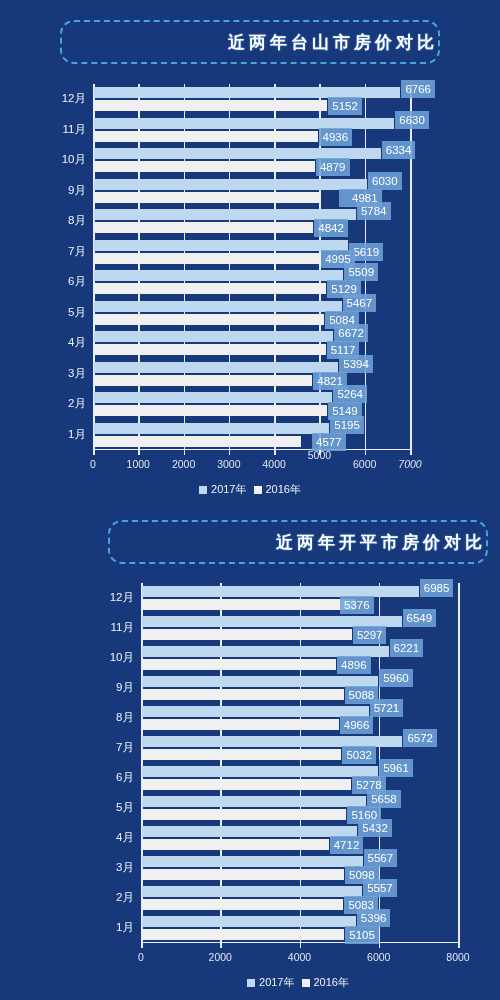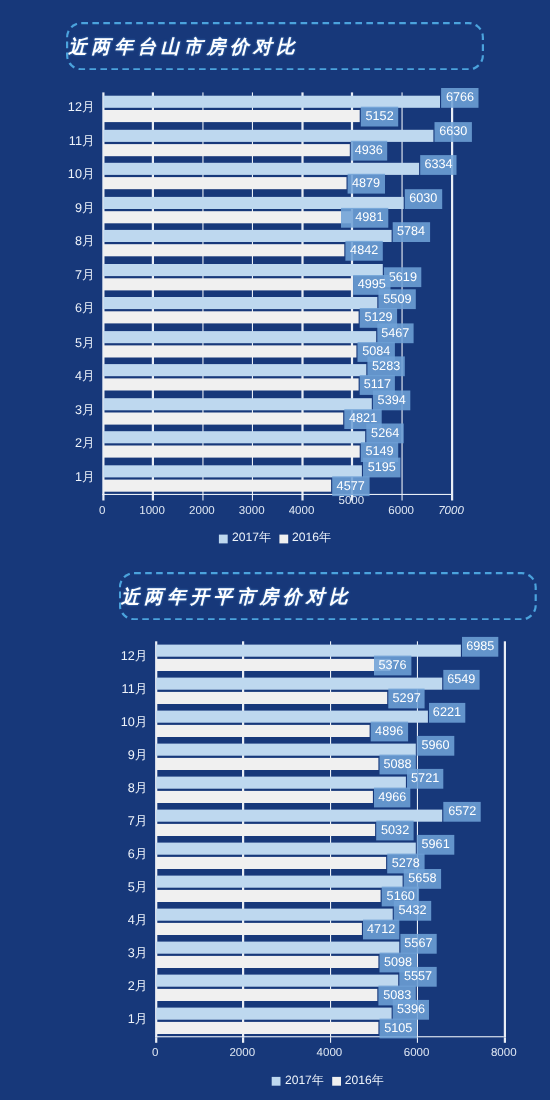--- a/index.html
+++ b/index.html
@@ -15,21 +15,21 @@
   .panel{ position:relative; width:500px; }
 
   
   .title-wrap{
     display:flex; justify-content:center; align-items:center;
   }
   .title-box{
     border:2px dashed #4ba3dd;
     border-radius:14px;
     width:380px; height:44px;
-    display:flex; align-items:center; justify-content:flex-start;font-style:italic;
+    display:flex; align-items:center; justify-content:flex-end;
   }
   .title-text{
     color:#ffffff;
     font-size:17px;
     font-weight:bold;
     letter-spacing:4px;
     white-space:nowrap;
     text-shadow:0 0 2px rgba(120,190,255,.7);
   }
 
@@ -131,21 +131,21 @@
         <div class="vlabel" style="top: 43.75px; left: 318.53px;">4936</div>
         <div class="row-label" style="top: 70.25px; position: absolute;">10月</div>
         <div class="bar y2016" style="top: 64.25px; width: 286.84px;"></div>
         <div class="vlabel" style="top: 57.25px; left: 381.84px;">6334</div>
         <div class="bar y2017" style="top: 77.25px; width: 220.949px;"></div>
         <div class="vlabel" style="top: 74.25px; left: 315.949px;">4879</div>
         <div class="row-label" style="top: 100.75px; position: absolute;">9月</div>
         <div class="bar y2016" style="top: 94.75px; width: 273.073px;"></div>
         <div class="vlabel" style="top: 87.75px; left: 368.073px;">6030</div>
         <div class="bar y2017" style="top: 107.75px; width: 225.568px;"></div>
-        <div class="vlabel" style="top: 104.75px; left: 310px; padding-left: 13px;">4981</div>
+        <div class="vlabel" style="top: 104.75px; left: 339px; padding-left: 13px;">4981</div>
         <div class="row-label" style="top: 131.25px; position: absolute;">8月</div>
         <div class="bar y2016" style="top: 125.25px; width: 261.933px;"></div>
         <div class="vlabel" style="top: 118.25px; left: 356.933px;">5784</div>
         <div class="bar y2017" style="top: 138.25px; width: 219.273px;"></div>
         <div class="vlabel" style="top: 135.25px; left: 314.273px;">4842</div>
         <div class="row-label" style="top: 161.75px; position: absolute;">7月</div>
         <div class="bar y2016" style="top: 155.75px; width: 254.46px;"></div>
         <div class="vlabel" style="top: 148.75px; left: 349.46px; margin-top: 10px;">5619</div>
         <div class="bar y2017" style="top: 168.75px; width: 226.202px;"></div>
         <div class="vlabel" style="top: 165.75px; left: 321.202px;">4995</div>
@@ -154,38 +154,38 @@
         <div class="vlabel" style="top: 179.25px; left: 344.479px;">5509</div>
         <div class="bar y2017" style="top: 199.25px; width: 232.27px;"></div>
         <div class="vlabel" style="top: 196.25px; left: 327.27px;">5129</div>
         <div class="row-label" style="top: 222.75px; position: absolute;">5月</div>
         <div class="bar y2016" style="top: 216.75px; width: 247.577px;"></div>
         <div class="vlabel" style="top: 209.75px; left: 342.577px;">5467</div>
         <div class="bar y2017" style="top: 229.75px; width: 230.233px;"></div>
         <div class="vlabel" style="top: 226.75px; left: 325.233px;">5084</div>
         <div class="row-label" style="top: 253.25px; position: absolute;">4月</div>
         <div class="bar y2016" style="top: 247.25px; width: 239.244px;"></div>
-        <div class="vlabel" style="top: 240.25px; left: 334.244px;">5283</div>
+        <div class="vlabel" style="top: 240.25px; left: 334.244px;">6672</div>
         <div class="bar y2017" style="top: 260.25px; width: 231.727px;"></div>
         <div class="vlabel" style="top: 257.25px; left: 326.727px;">5117</div>
         <div class="row-label" style="top: 283.75px; position: absolute;">3月</div>
         <div class="bar y2016" style="top: 277.75px; width: 244.271px;"></div>
         <div class="vlabel" style="top: 270.75px; left: 339.271px;">5394</div>
         <div class="bar y2017" style="top: 290.75px; width: 218.322px;"></div>
         <div class="vlabel" style="top: 287.75px; left: 313.322px;">4821</div>
         <div class="row-label" style="top: 314.25px; position: absolute;">2月</div>
         <div class="bar y2016" style="top: 308.25px; width: 238.384px;"></div>
         <div class="vlabel" style="top: 301.25px; left: 333.384px;">5264</div>
         <div class="bar y2017" style="top: 321.25px; width: 233.176px;"></div>
         <div class="vlabel" style="top: 318.25px; left: 328.176px;">5149</div>
         <div class="row-label" style="top: 344.75px; position: absolute;">1月</div>
         <div class="bar y2016" style="top: 338.75px; width: 235.259px;"></div>
         <div class="vlabel" style="top: 331.75px; left: 330.259px;">5195</div>
         <div class="bar y2017" style="top: 351.75px; width: 207.273px;"></div>
-        <div class="vlabel" style="top: 348.75px; left: 302px;">4577</div>
+        <div class="vlabel" style="top: 348.75px; left: 312px;">4577</div>
       </div>
 
     <div id="ticks-0" style="position:absolute;left:0;top:450px;width:500px;height:22px;">
         <div class="tickmark" style="left: 93px; top: 0px;"></div>
         <div class="tick" style="left: 63px; top: 9px;">0</div>
         <div class="tickmark" style="left: 138.286px; top: 0px;"></div>
         <div class="tick" style="left: 108.286px; top: 9px;">1000</div>
         <div class="tickmark" style="left: 183.571px; top: 0px;"></div>
         <div class="tick" style="left: 153.571px; top: 9px;">2000</div>
         <div class="tickmark" style="left: 228.857px; top: 0px;"></div>

